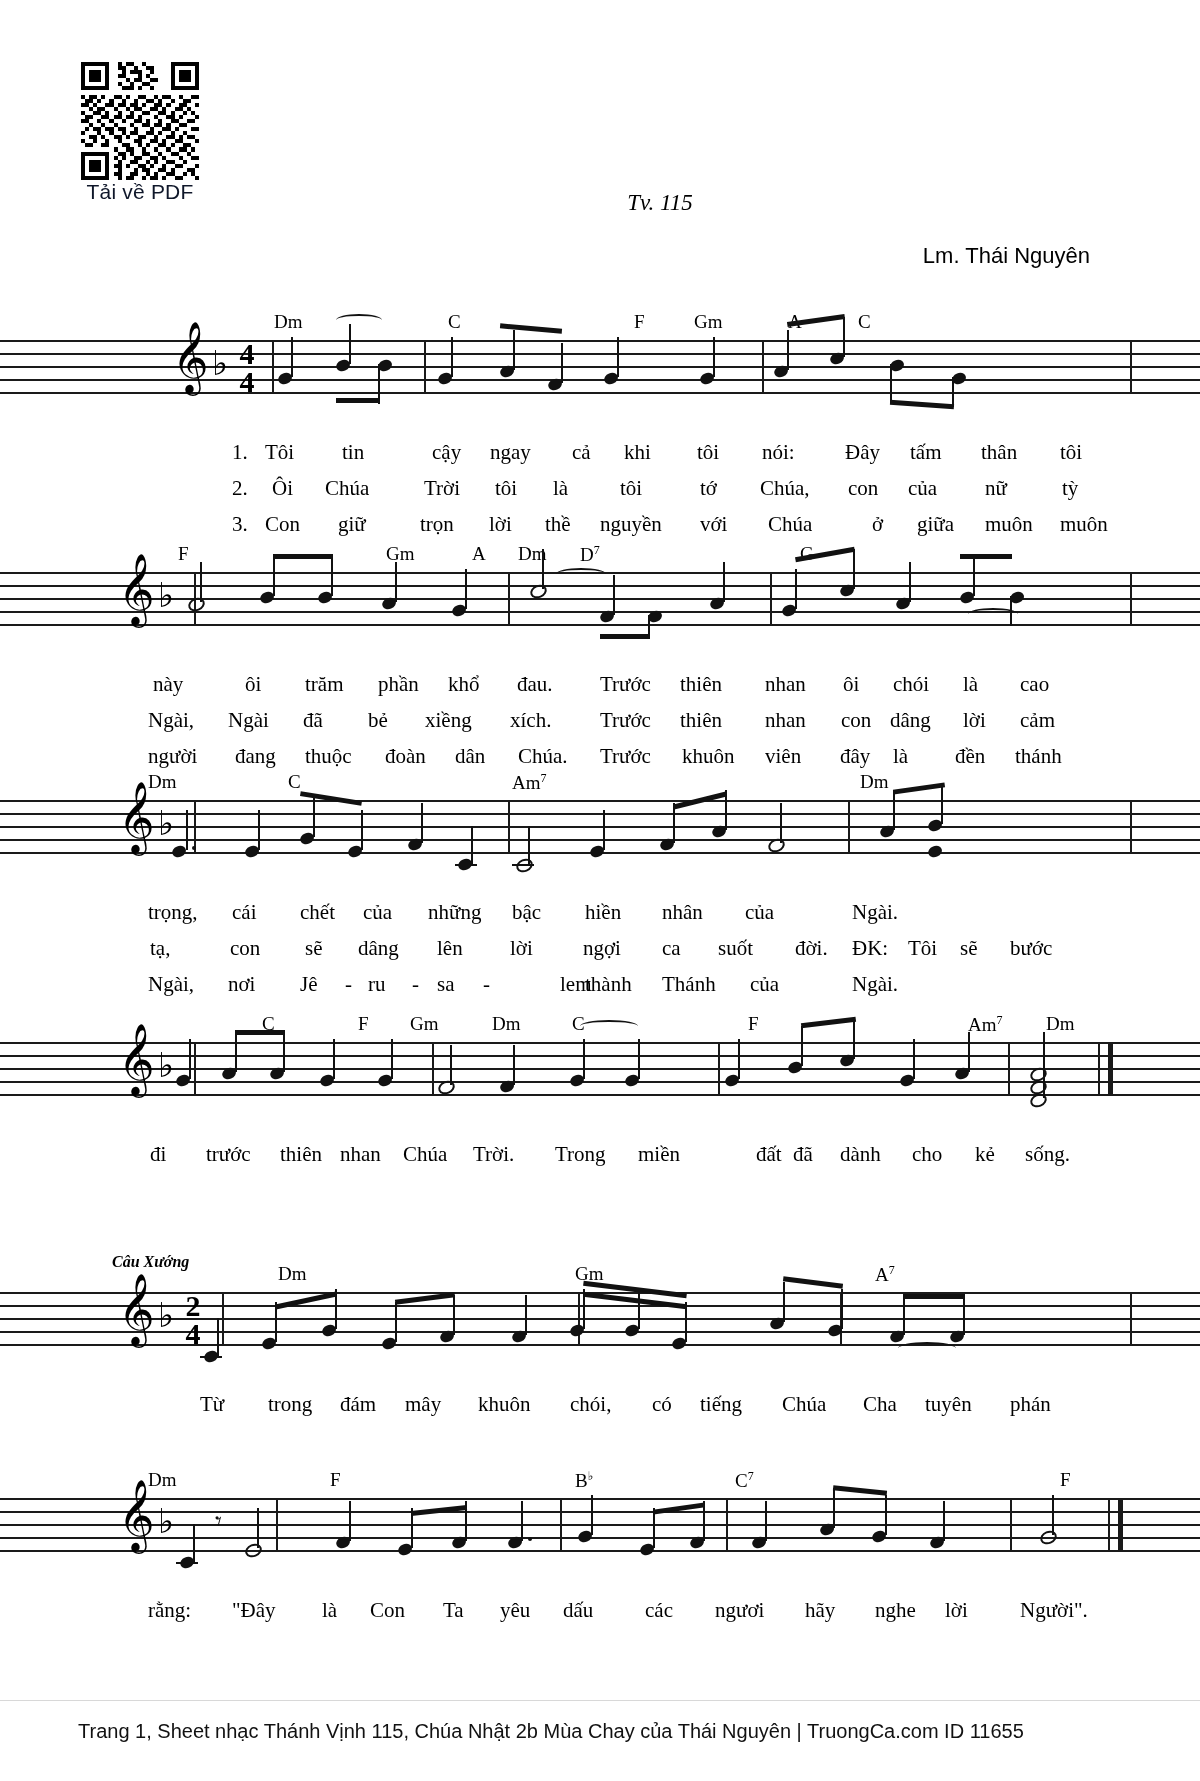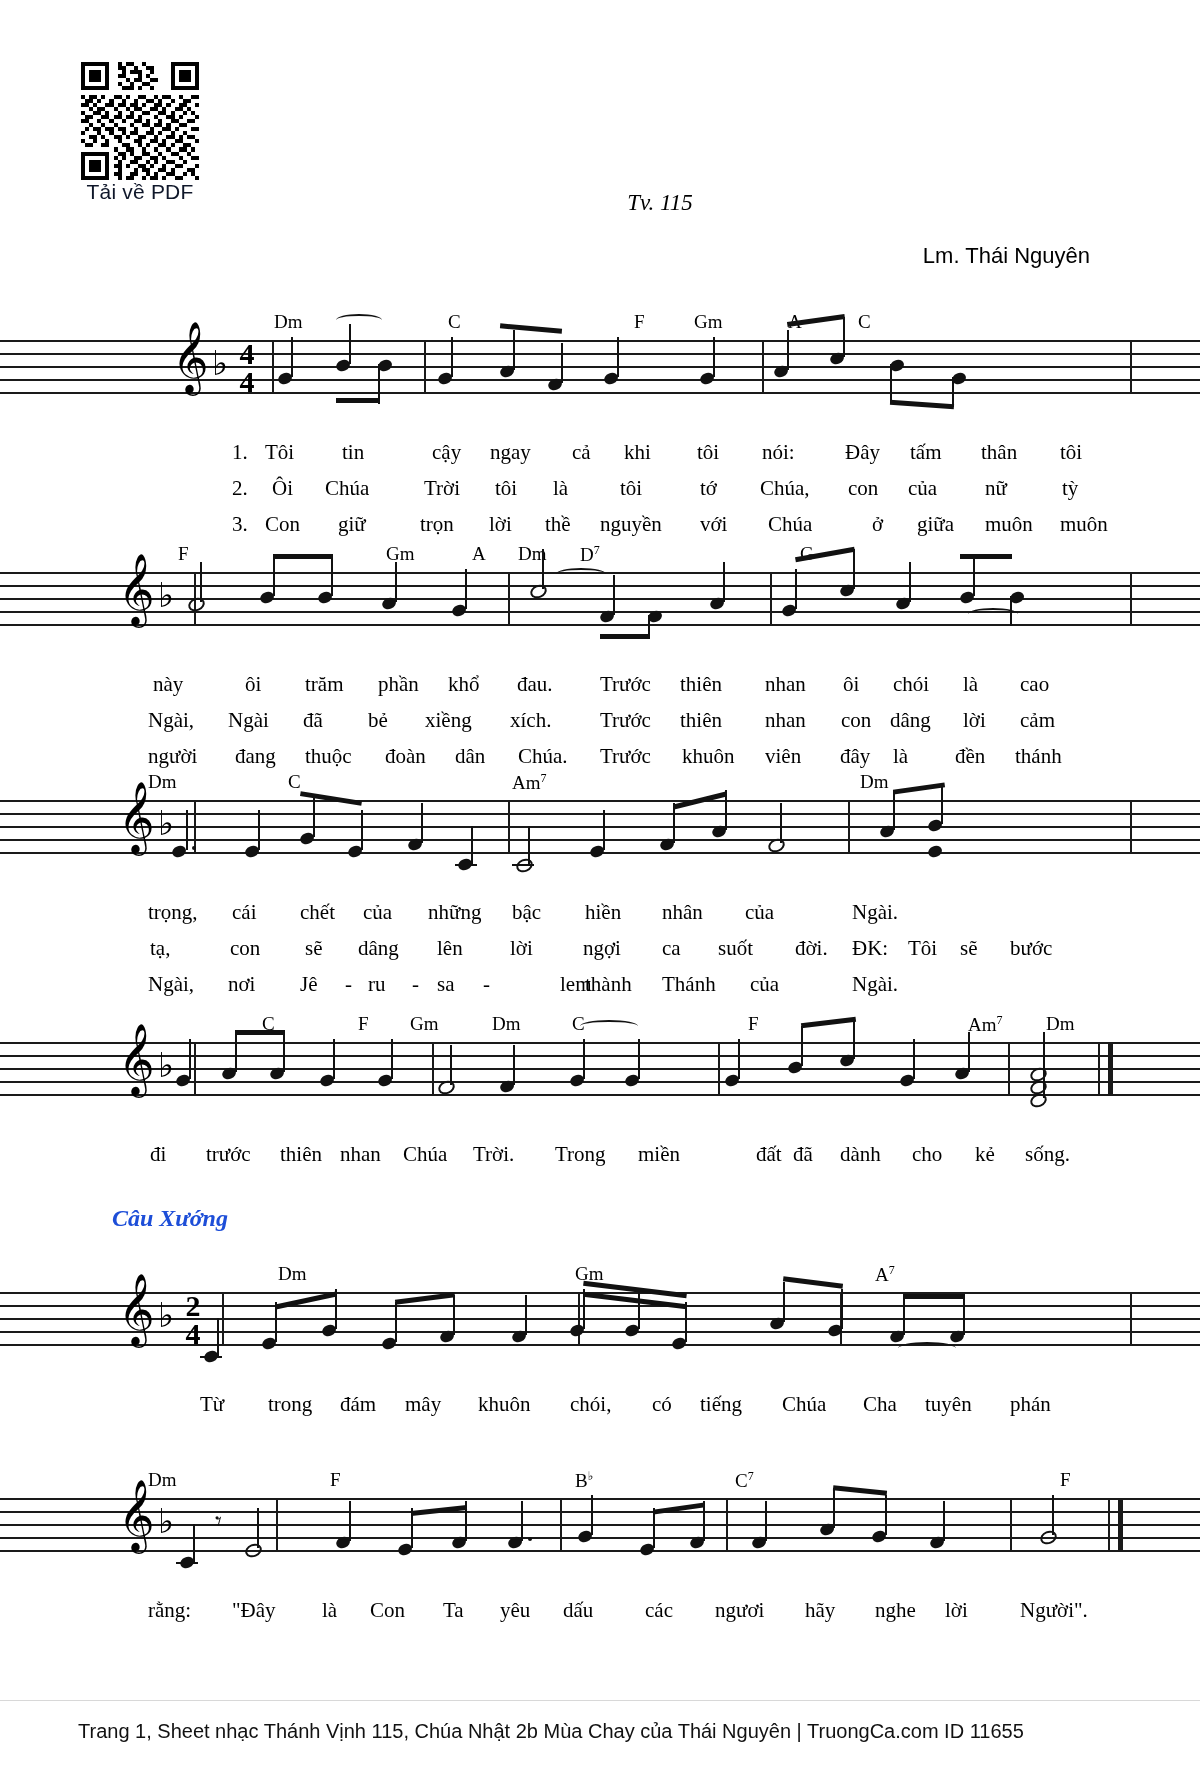--- a/index.html
+++ b/index.html
@@ -217,22 +217,23 @@
     font-family: "DejaVu Sans", sans-serif;
     font-size: 26px;
     color: #111;
     line-height: 1;
   }
   .section-label {
     position: absolute;
     font-family: "Liberation Serif", serif;
     font-weight: bold;
     font-style: italic;
-    font-size: 24px;
-    color: #1d4ed8;
+    font-size: 16px;
+    color: #000000;
+    margin-top: 48px;
   }
 
   
   .footer-rule {
     position: absolute;
     left: 0;
     top: 1700px;
     width: 1200px;
     height: 1px;
     background: #d8d8d8;

